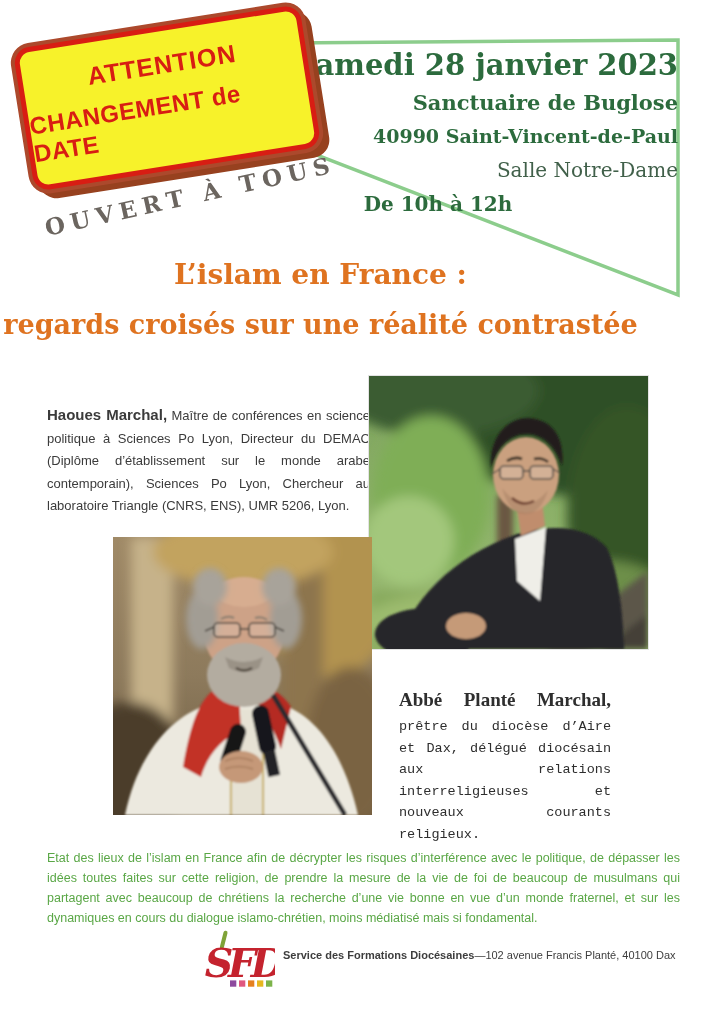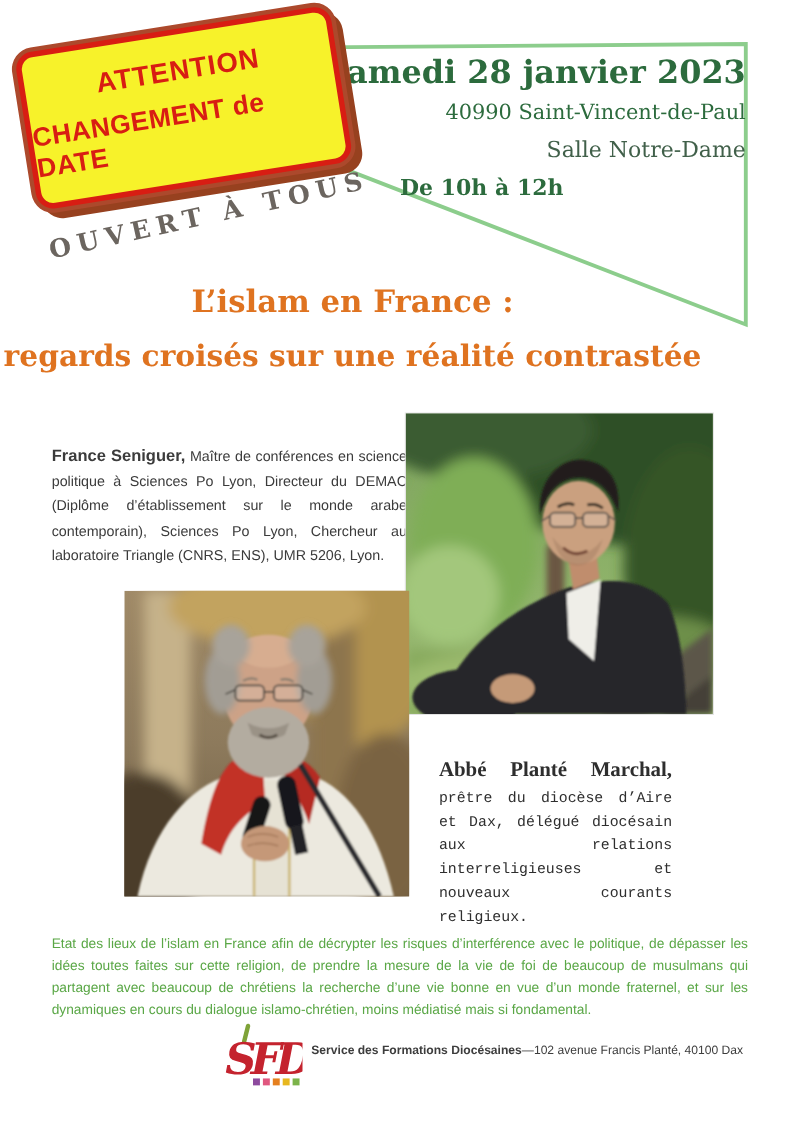--- a/index.html
+++ b/index.html
@@ -21,21 +21,21 @@
   
   .open-banner{left:48px;top:214px;z-index:2;transform:rotate(-12.5deg);transform-origin:left bottom;
          font-family:"DejaVu Serif",serif;font-weight:bold;font-size:23px;letter-spacing:6px;
          color:#6b655f;}
 
   
   .event{top:48px;right:46px;width:480px;text-align:right;z-index:2;
          font-family:"DejaVu Serif",serif;color:#2c6b3d;}
   .event .date{font-size:29px;font-weight:bold;line-height:34px;margin-bottom:8px;}
   .event .venue{font-size:21px;font-weight:bold;line-height:26px;margin-bottom:8px;}
-  .event .address{font-size:19px;font-weight:normal;line-height:24px;margin-bottom:10px;}
+  .event .address{font-size:19px;font-weight:bold;line-height:24px;margin-bottom:10px;}
   .event .room{font-size:20px;font-weight:normal;line-height:25px;margin-bottom:9px;color:#41604a;}
   .event .time{font-size:20px;font-weight:bold;line-height:25px;text-align:center;}
 
   
   .title{left:0;top:258px;width:641px;text-align:center;z-index:2;color:#df7320;
          font-family:"DejaVu Serif",serif;font-weight:bold;}
   .title .t1{font-size:28px;line-height:34px;margin-bottom:16px;}
   .title .t2{font-size:27px;line-height:33px;}
 
   
@@ -74,31 +74,32 @@
 
   <div class="abs badge">
     <div class="l1">ATTENTION</div>
     <div class="l2">CHANGEMENT de DATE</div>
   </div>
 
   <div class="abs open-banner">OUVERT À TOUS</div>
 
   <div class="abs event">
     <div class="date">Samedi 28 janvier 2023</div>
+    <div class="venue">Sanctuaire de Buglose</div>
     <div class="address">40990 Saint-Vincent-de-Paul</div>
     <div class="room">Salle Notre-Dame</div>
     <div class="time">De 10h à 12h</div>
   </div>
 
   <div class="abs title">
     <div class="t1">L’islam en France :</div>
     <div class="t2">regards croisés sur une réalité contrastée</div>
   </div>
 
-  <p class="abs sp1"><span class="name">France Seniguer,</span><span> Maître de conférences en science politique à Sciences Po Lyon, Directeur du DEMAC (Diplôme d’établissement sur le monde arabe contemporain), Sciences Po Lyon, Chercheur au laboratoire Triangle (CNRS, ENS), UMR 5206, Lyon.</span></p>
+  <p class="abs sp1"><span class="name">Haoues Marchal,</span><span> Maître de conférences en science politique à Sciences Po Lyon, Directeur du DEMAC (Diplôme d’établissement sur le monde arabe contemporain), Sciences Po Lyon, Chercheur au laboratoire Triangle (CNRS, ENS), UMR 5206, Lyon.</span></p>
 
   <div class="abs photo1">
     <svg viewBox="0 0 279 273" xmlns="http://www.w3.org/2000/svg">
       <defs>
         <linearGradient id="p1bg" x1="0" y1="0" x2="0" y2="1">
           <stop offset="0" stop-color="#7da35d"></stop>
             <stop offset=".6" stop-color="#8fb36a"></stop>
             <stop offset="1" stop-color="#9dba74"></stop>
         </linearGradient>
         <linearGradient id="p2bg" x1="0" y1="0" x2="0" y2="1">

